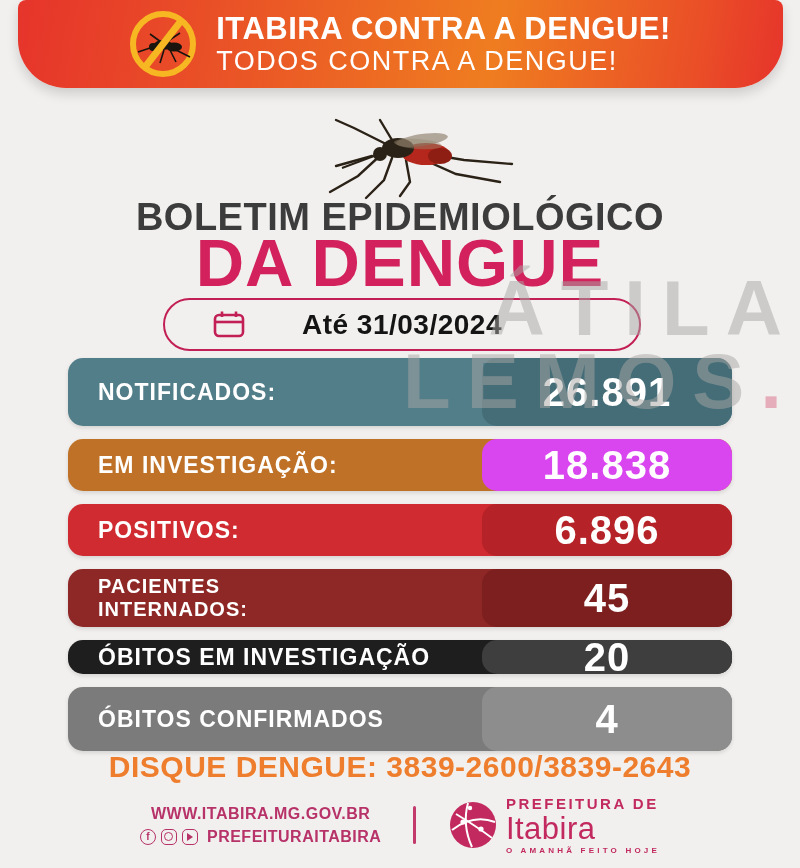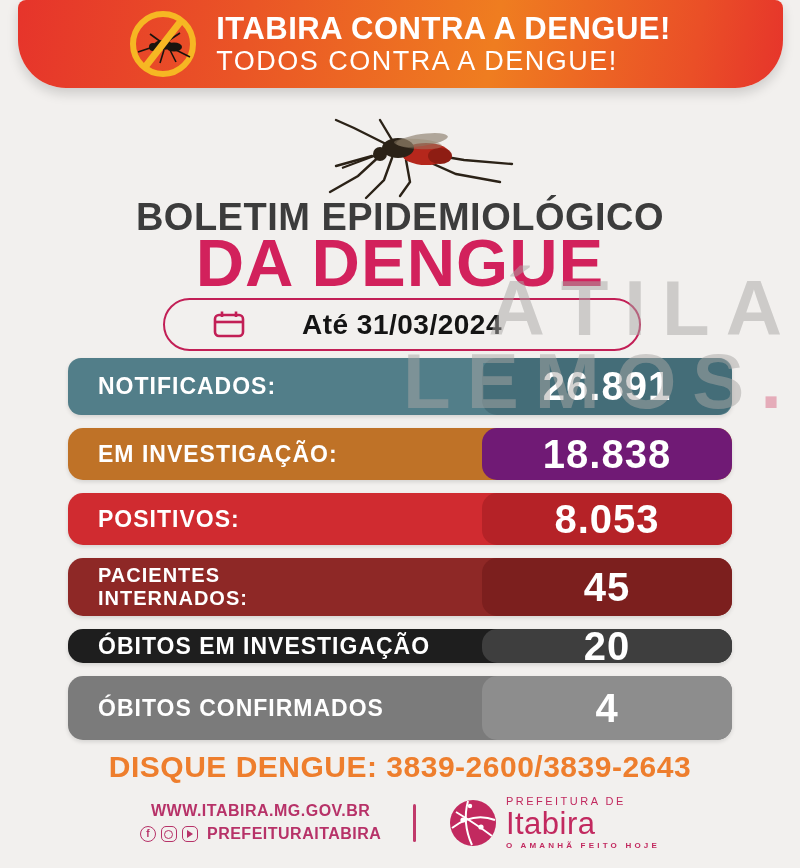--- a/index.html
+++ b/index.html
@@ -102,21 +102,21 @@
     color:#b73268;font-size:10px;font-weight:800;line-height:1;
   }
   .soc.circle{border-radius:50%;}
   .soc.rsq{border-radius:5px;}
   .soc .inner-circle{width:7px;height:7px;border:1.5px solid #b73268;border-radius:50%;}
   .soc .play{width:0;height:0;border-left:6px solid #b73268;border-top:4px solid transparent;border-bottom:4px solid transparent;margin-left:1px;}
   .footer-handle{font-size:16px;font-weight:800;letter-spacing:0.5px;margin-left:4px;}
   .footer-divider{width:2.5px;height:38px;background:#c13a6b;border-radius:2px;}
   .footer-logo{display:flex;align-items:center;gap:8px;}
   .logo-text{color:#c2295f;text-align:left;}
-  .logo-top{font-size:11px;font-weight:400;letter-spacing:2.5px;}
+  .logo-top{font-size:15px;font-weight:700;letter-spacing:2.5px;}
   .logo-name{font-size:31px;font-weight:400;letter-spacing:0.5px;line-height:1;margin-top:1px;}
   .logo-tagline{font-size:8px;font-weight:700;letter-spacing:3.2px;margin-top:2px;text-align:center;}
 </style>
 </head>
 <body>
 
 <div class="stage">
 
   <div class="banner">
     <div class="no-mosq">
@@ -167,31 +167,31 @@
     <svg width="32" height="28" viewBox="0 0 32 28">
       <rect x="2" y="5" width="28" height="21" rx="4" fill="none" stroke="#c21f56" stroke-width="2.6"></rect>
       <line x1="2" y1="12" x2="30" y2="12" stroke="#c21f56" stroke-width="2.6"></line>
       <line x1="9" y1="1.5" x2="9" y2="7" stroke="#c21f56" stroke-width="2.6"></line>
       <line x1="23" y1="1.5" x2="23" y2="7" stroke="#c21f56" stroke-width="2.6"></line>
     </svg>
     <div class="date-label">Até 31/03/2024</div>
   </div>
 
   <div class="stats" id="stats">
-      <div class="stat-row" style="background: rgb(82, 126, 137); height: 57px; border-radius: 13px;">
+      <div class="stat-row" style="background: rgb(82, 126, 137); height: 68px;">
         <div class="stat-label">NOTIFICADOS:</div>
         <div class="stat-value-box" style="background: rgb(68, 109, 120);">26.891</div>
       </div>
       <div class="stat-row" style="background: rgb(191, 114, 39); height: 52px;">
         <div class="stat-label">EM INVESTIGAÇÃO:</div>
-        <div class="stat-value-box" style="background: #701a75;">18.838</div>
+        <div class="stat-value-box" style="background: #d946ef;">18.838</div>
       </div>
       <div class="stat-row" style="background: rgb(208, 43, 48); height: 52px;">
         <div class="stat-label">POSITIVOS:</div>
-        <div class="stat-value-box" style="background: rgb(181, 34, 39);">8.053</div>
+        <div class="stat-value-box" style="background: rgb(181, 34, 39);">6.896</div>
       </div>
       <div class="stat-row" style="background: rgb(142, 40, 38); height: 58px;">
         <div class="stat-label small">PACIENTES</div>
         <div class="stat-label small">INTERNADOS:</div>
         <div class="stat-value-box" style="background: rgb(124, 31, 30);">45</div>
       </div>
       <div class="stat-row" style="background: rgb(30, 30, 30); height: 34px;">
         <div class="stat-label">ÓBITOS EM INVESTIGAÇÃO</div>
         <div class="stat-value-box" style="background: rgb(62, 62, 62);">20</div>
       </div>

